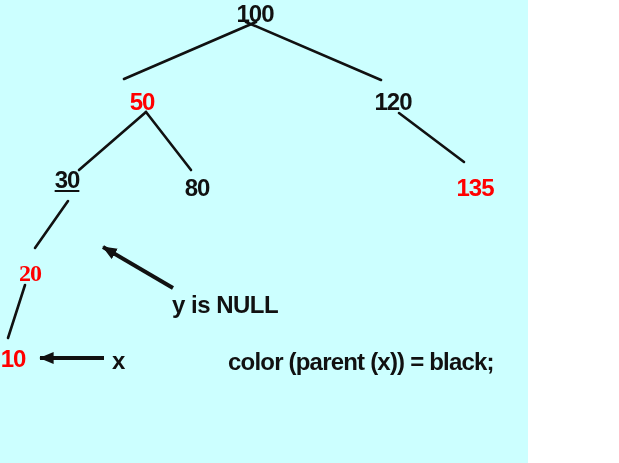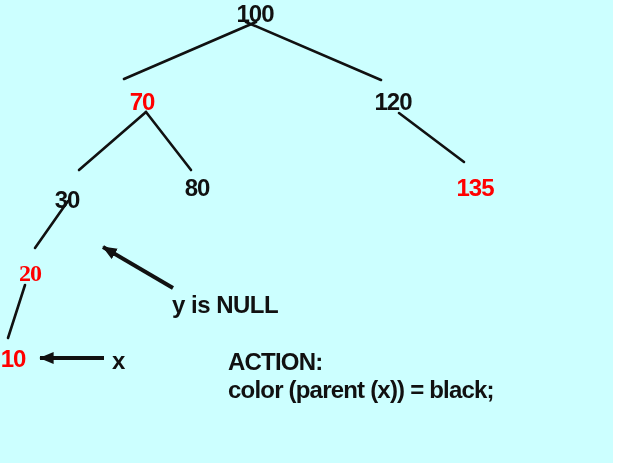--- a/index.html
+++ b/index.html
@@ -3,21 +3,21 @@
 <meta charset="utf-8">
 <style>
   html, body {
     margin: 0;
     padding: 0;
     background: #ffffff;
     font-family: "Liberation Sans", sans-serif;
   }
   .stage {
     position: relative;
-    width: 613px;
+    width: 528px;
     height: 463px;
     background: #ccffff;
     overflow: hidden;
   }
   .edges-svg {
     position: absolute;
     left: 0;
     top: 0;
     width: 619px;
     height: 463px;
@@ -82,29 +82,28 @@
     <line class="edge" x1="146" y1="112" x2="191" y2="170"></line>
     <line class="edge" x1="399" y1="113" x2="464" y2="162"></line>
     <line class="edge" x1="68" y1="201" x2="35" y2="248"></line>
     <line class="edge" x1="25" y1="285" x2="8" y2="338"></line>
 
     <line class="pointer-arrow" x1="173" y1="288" x2="103" y2="247" marker-end="url(#arrowhead)"></line>
     <line class="pointer-arrow" x1="104" y1="358" x2="40" y2="358" marker-end="url(#arrowhead)"></line>
   </svg>
 
   <div class="node node--black" style="left:255px; top:2px;">100</div>
-  <div class="node node--red" style="left:142px; top:90px;">70</div>
+  <div class="node node--red" style="left:142px; top:90px;">50</div>
   <div class="node node--black" style="left:393px; top:90px;text-align:center;">120</div>
-  <div class="node node--black" style="left:67px;  top:188px;">30</div>
+  <div class="node node--black" style="left:67px;  top:168px;text-decoration:underline;">30</div>
   <div class="node node--black" style="left:197px; top:176px;">80</div>
   <div class="node node--red" style="left:475px; top:176px;">135</div>
   <div class="node node--red" style="left:30px;  top:261px;font-family:Liberation Serif, serif;">20</div>
   <div class="node node--red" style="left:13px;  top:347px;text-align:center;">10</div>
 
   <div class="floating-label" style="left:172px; top:293px;">y is NULL</div>
   <div class="floating-label" style="left:112px; top:349px;">x</div>
 
   <div class="action-block">
-    <div>ACTION:</div>
     <div>color (parent (x)) = black;</div>
   </div>
 
 </div>
 
 </body></html>

